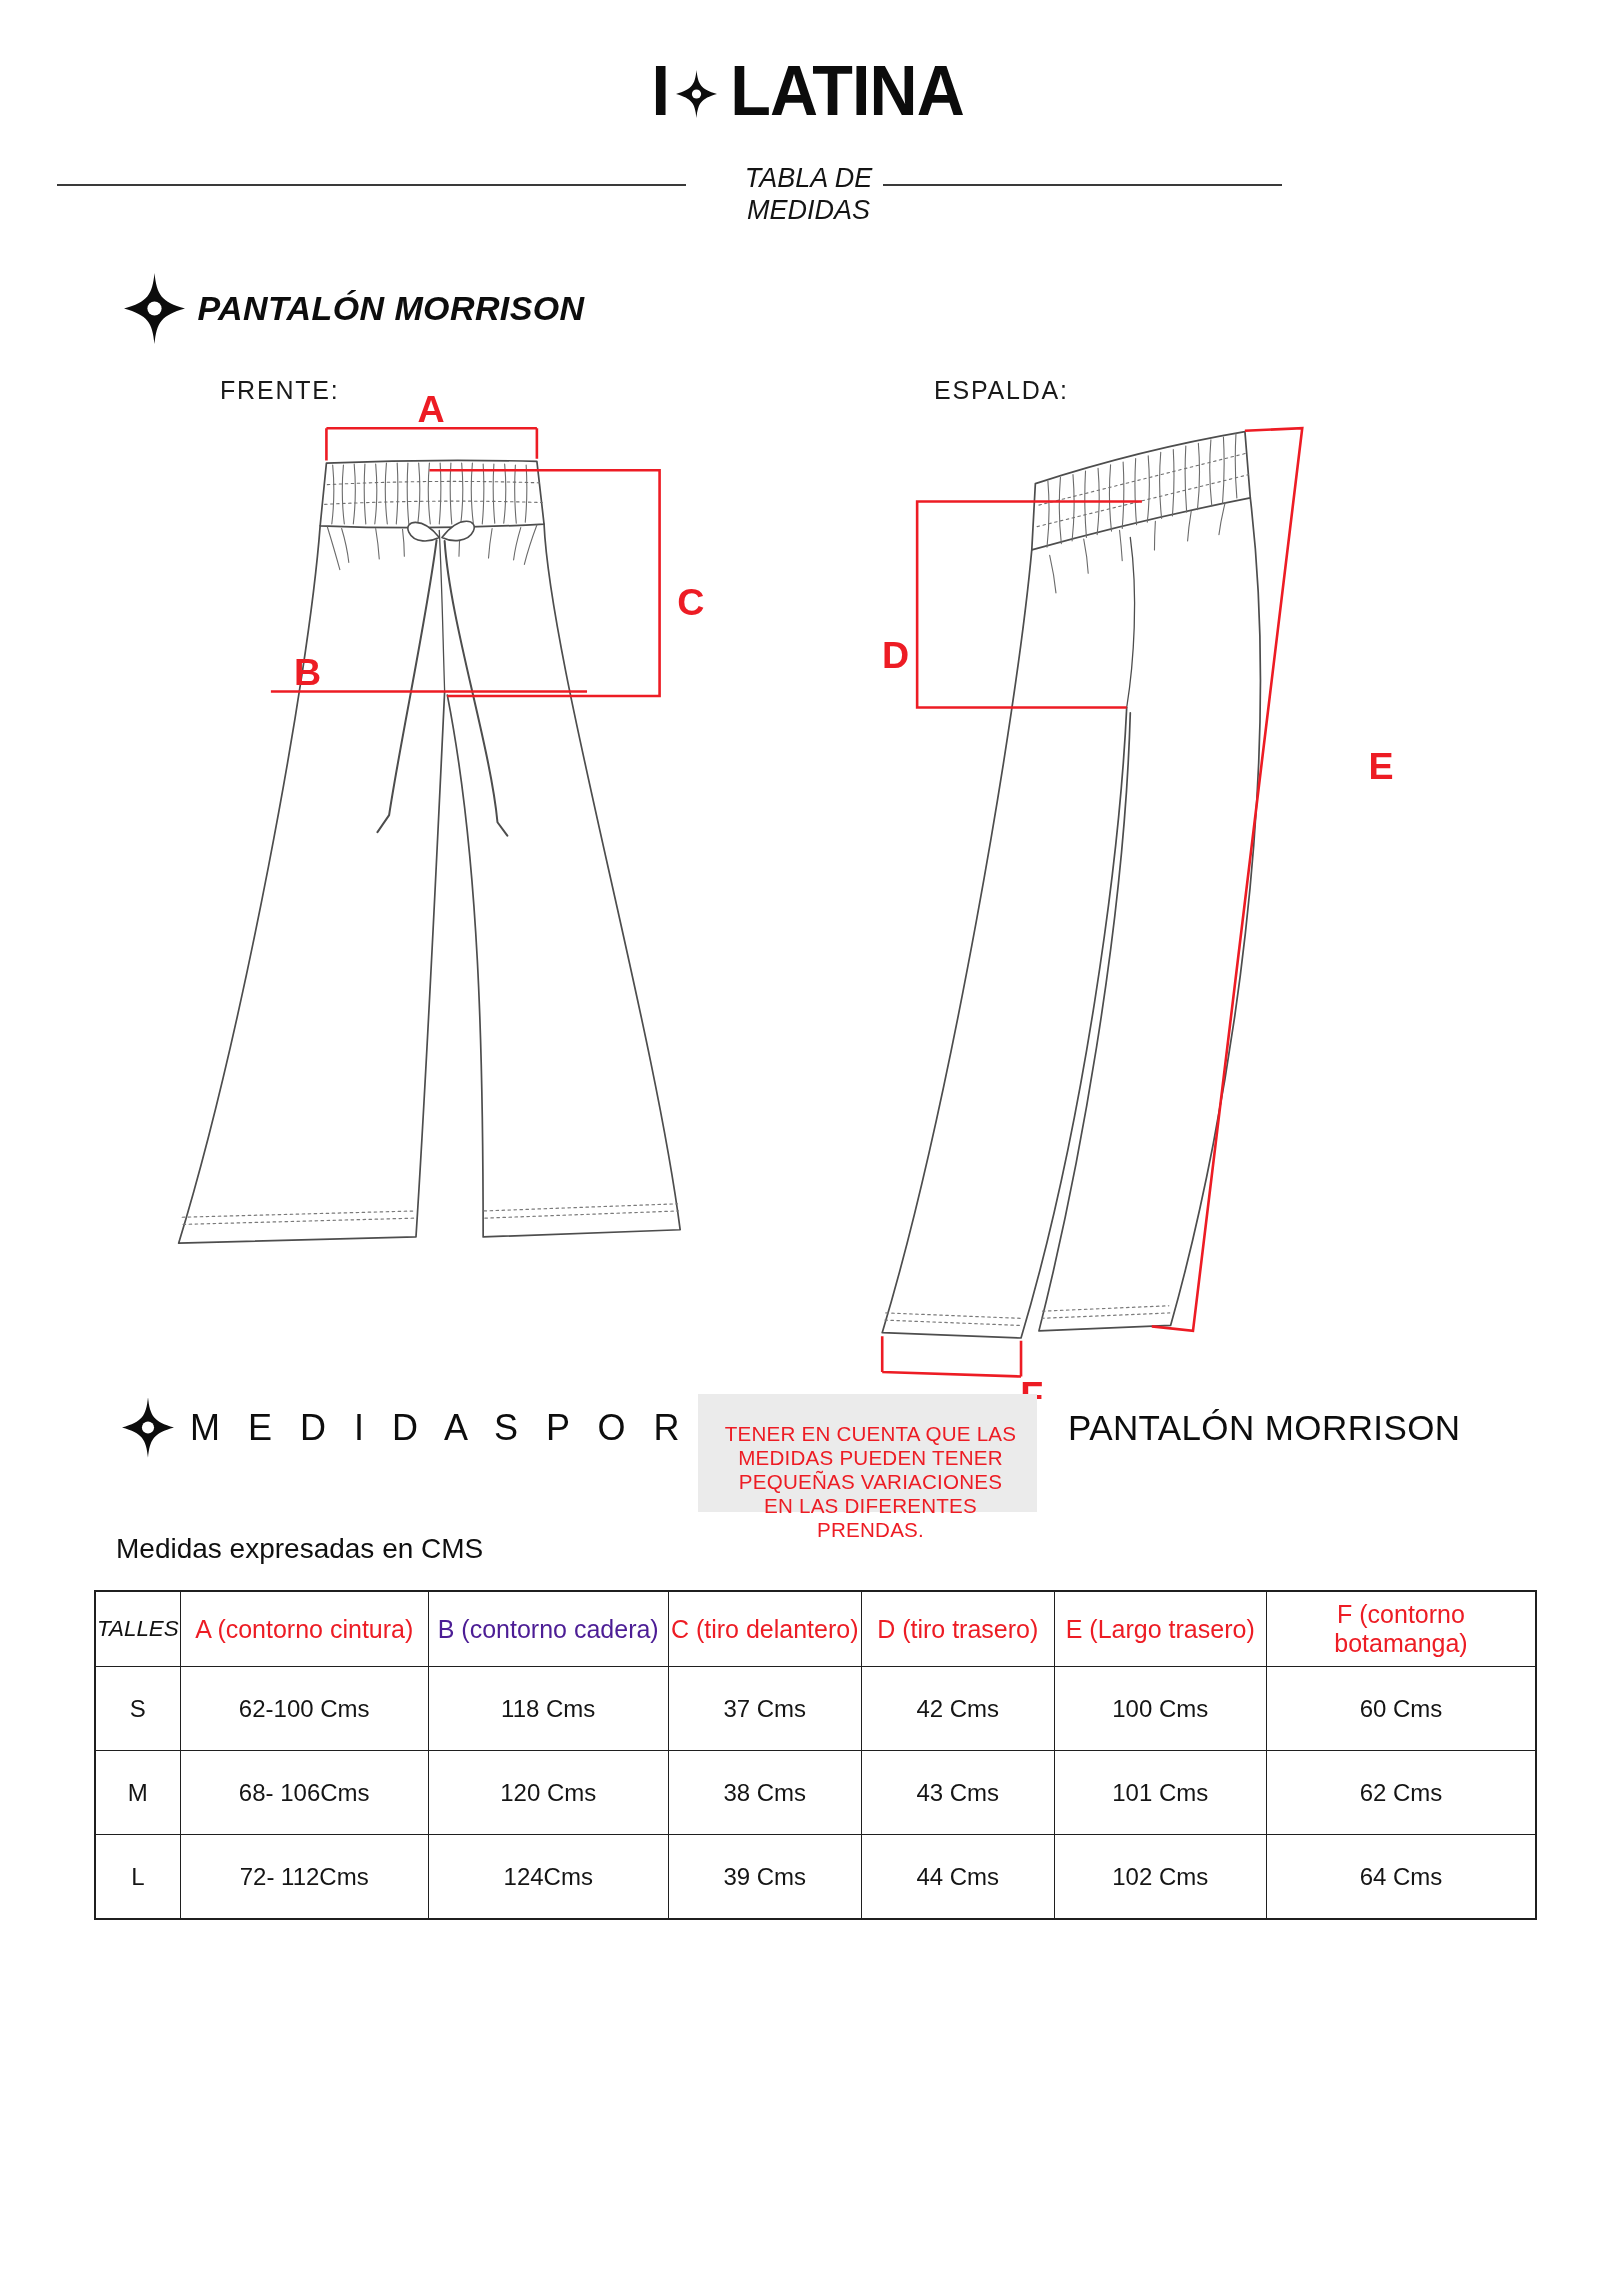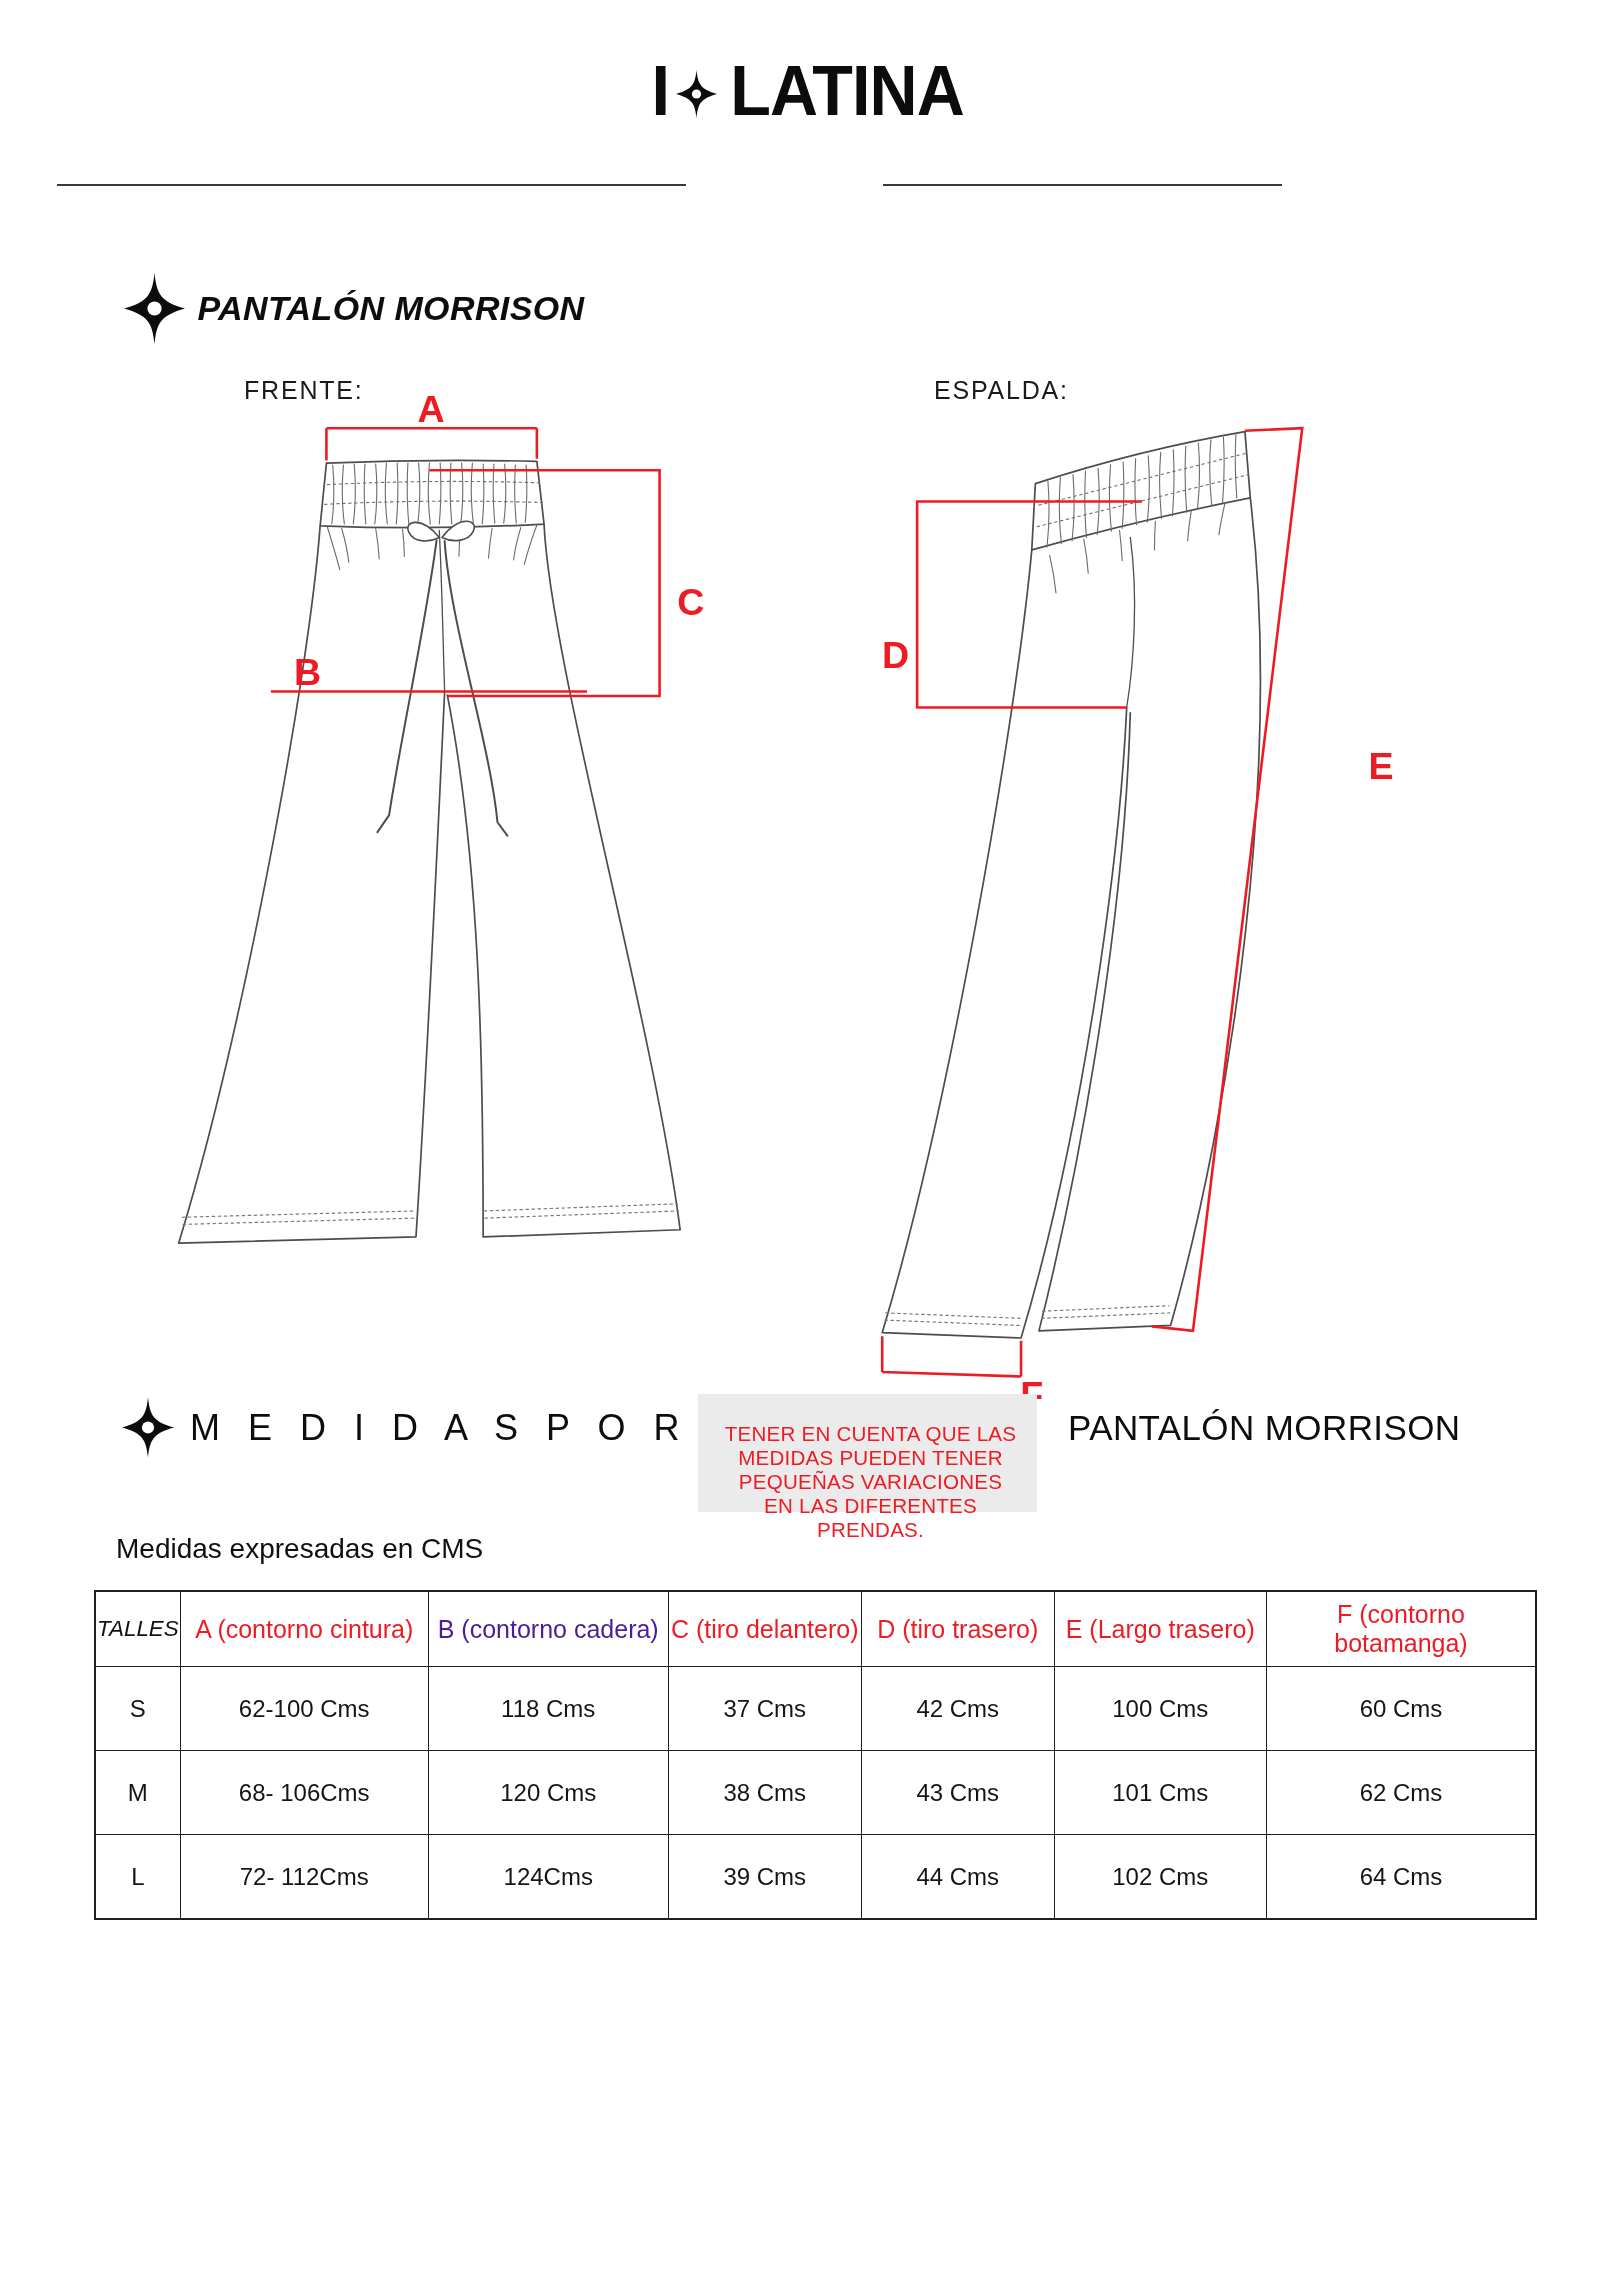--- a/index.html
+++ b/index.html
@@ -61,30 +61,34 @@
     <span class="word">I</span>
     <svg width="41" height="50" viewBox="0 0 24 28">
       <path d="M12 0 C12.9 8.6 14.6 11.3 24 14 C14.6 16.7 12.9 19.4 12 28 C11.1 19.4 9.4 16.7 0 14 C9.4 11.3 11.1 8.6 12 0 Z" fill="#0c0c0c"></path>
       <circle cx="12" cy="14" r="2.7" fill="#ffffff"></circle>
     </svg>
     <span class="word">LATINA</span>
   </div>
 
   <div class="div-line" style="left:57px;top:184px;width:629px;"></div>
   <div class="div-line" style="left:883px;top:184px;width:399px;"></div>
+  <div class="divider-title">
+    <div>TABLA  DE</div>
+    <div>MEDIDAS</div>
+  </div>
 
   <div class="heading">
     <svg class="h-star" viewBox="0 0 24 28">
       <path d="M12 0 C12.9 8.6 14.6 11.3 24 14 C14.6 16.7 12.9 19.4 12 28 C11.1 19.4 9.4 16.7 0 14 C9.4 11.3 11.1 8.6 12 0 Z" fill="#0c0c0c"></path>
       <circle cx="12" cy="14" r="2.8" fill="#ffffff"></circle>
     </svg>
     <span class="h-text">PANTALÓN MORRISON</span>
   </div>
 
-  <div class="view-label" style="left:220px;top:376px;margin-left:24px;">FRENTE:</div>
+  <div class="view-label" style="left:220px;top:376px;">FRENTE:</div>
   <div class="view-label" style="left:934px;top:376px;">ESPALDA:</div>
 
   <svg class="sketch" style="left:107px;top:394px;" width="609" height="887" viewBox="0 0 680 990">
     <g fill="none" stroke="#4d4d4d" stroke-width="1.7" stroke-linecap="round" stroke-linejoin="round">
 
       <path d="M238,147 C225,320 150,720 80,948 L345,941 C358,740 370,480 377,332
                M380,336 C416,520 420,740 420,941 L640,933 C610,700 495,300 488,145" fill="#ffffff"></path>
 
       <path d="M245,77 Q362,72 480,75 L488,145 Q363,152 238,147 Z" fill="#ffffff"></path>
 

